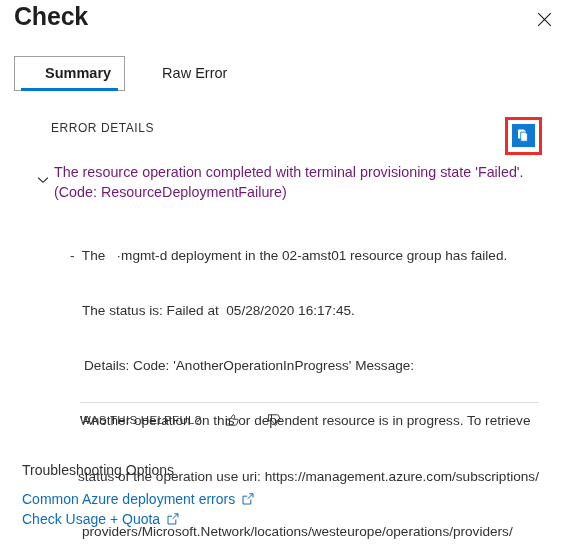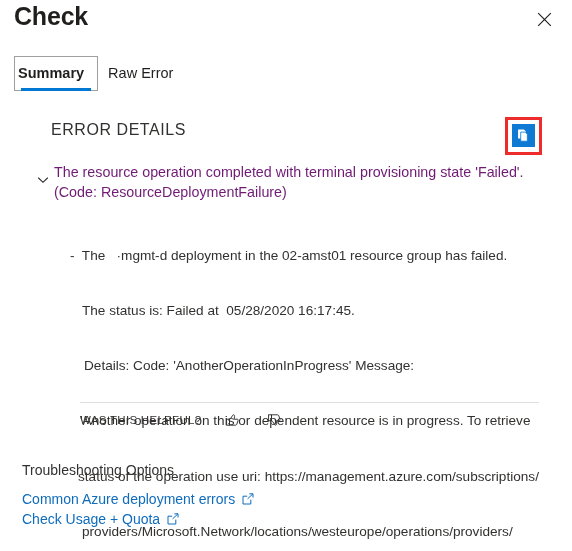--- a/index.html
+++ b/index.html
@@ -49,21 +49,21 @@
   
   .tab-strip {
     position: absolute;
     left: 14px;
     top: 56px;
     display: flex;
     align-items: stretch;
   }
   .tab {
     position: relative;
-    padding: 8px 13px 9px 3px;
+    padding: 8px 13px 9px 30px;
     font-size: 14.5px;
     color: #201f1e;
     cursor: pointer;
     background: transparent;
     border: 1px solid transparent;
     box-sizing: border-box;
     white-space: nowrap;
   }
   .tab.active {
     font-weight: 600;
@@ -83,21 +83,21 @@
   .content {
     position: absolute;
     left: 0;
     top: 110px;
     right: 0;
   }
   .section-label {
     position: absolute;
     left: 33px;
     top: 11px;
-    font-size: 16px;
+    font-size: 12px;
     letter-spacing: 0.55px;
     color: #323130;
     padding-left: 18px;
   }
 
   
   .copy-highlight {
     position: absolute;
     left: 505px;
     top: 7px;

